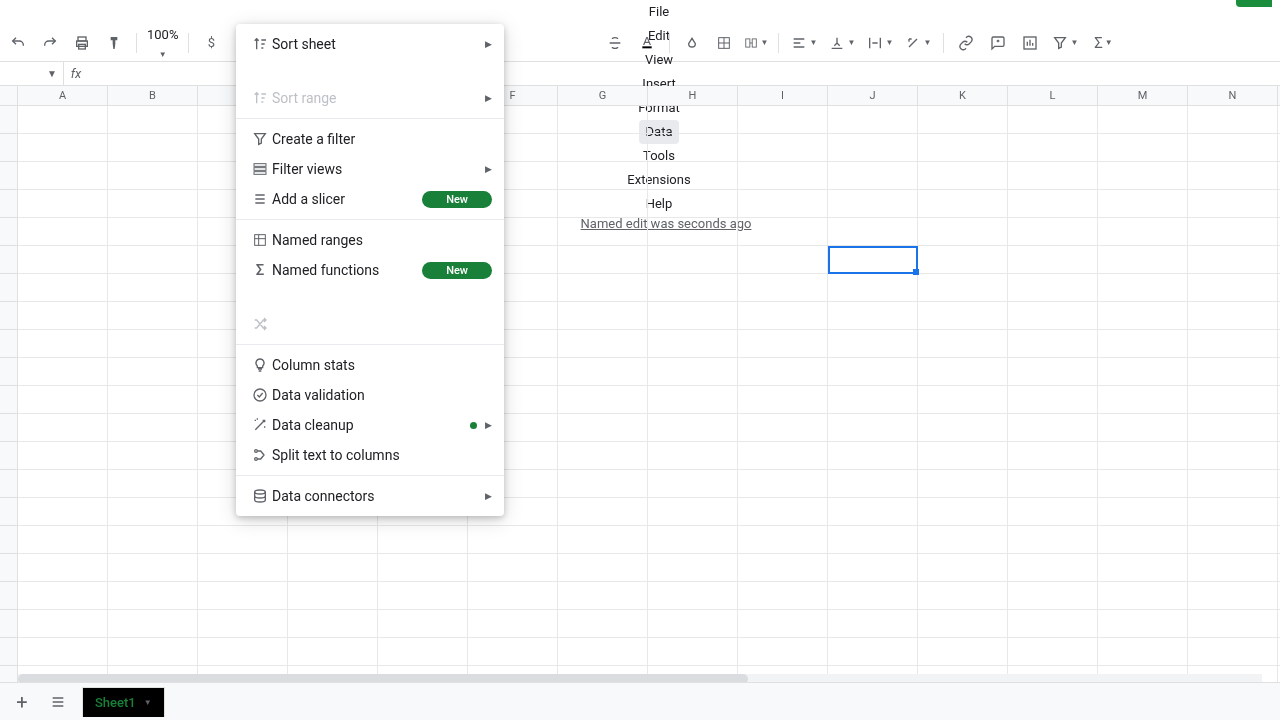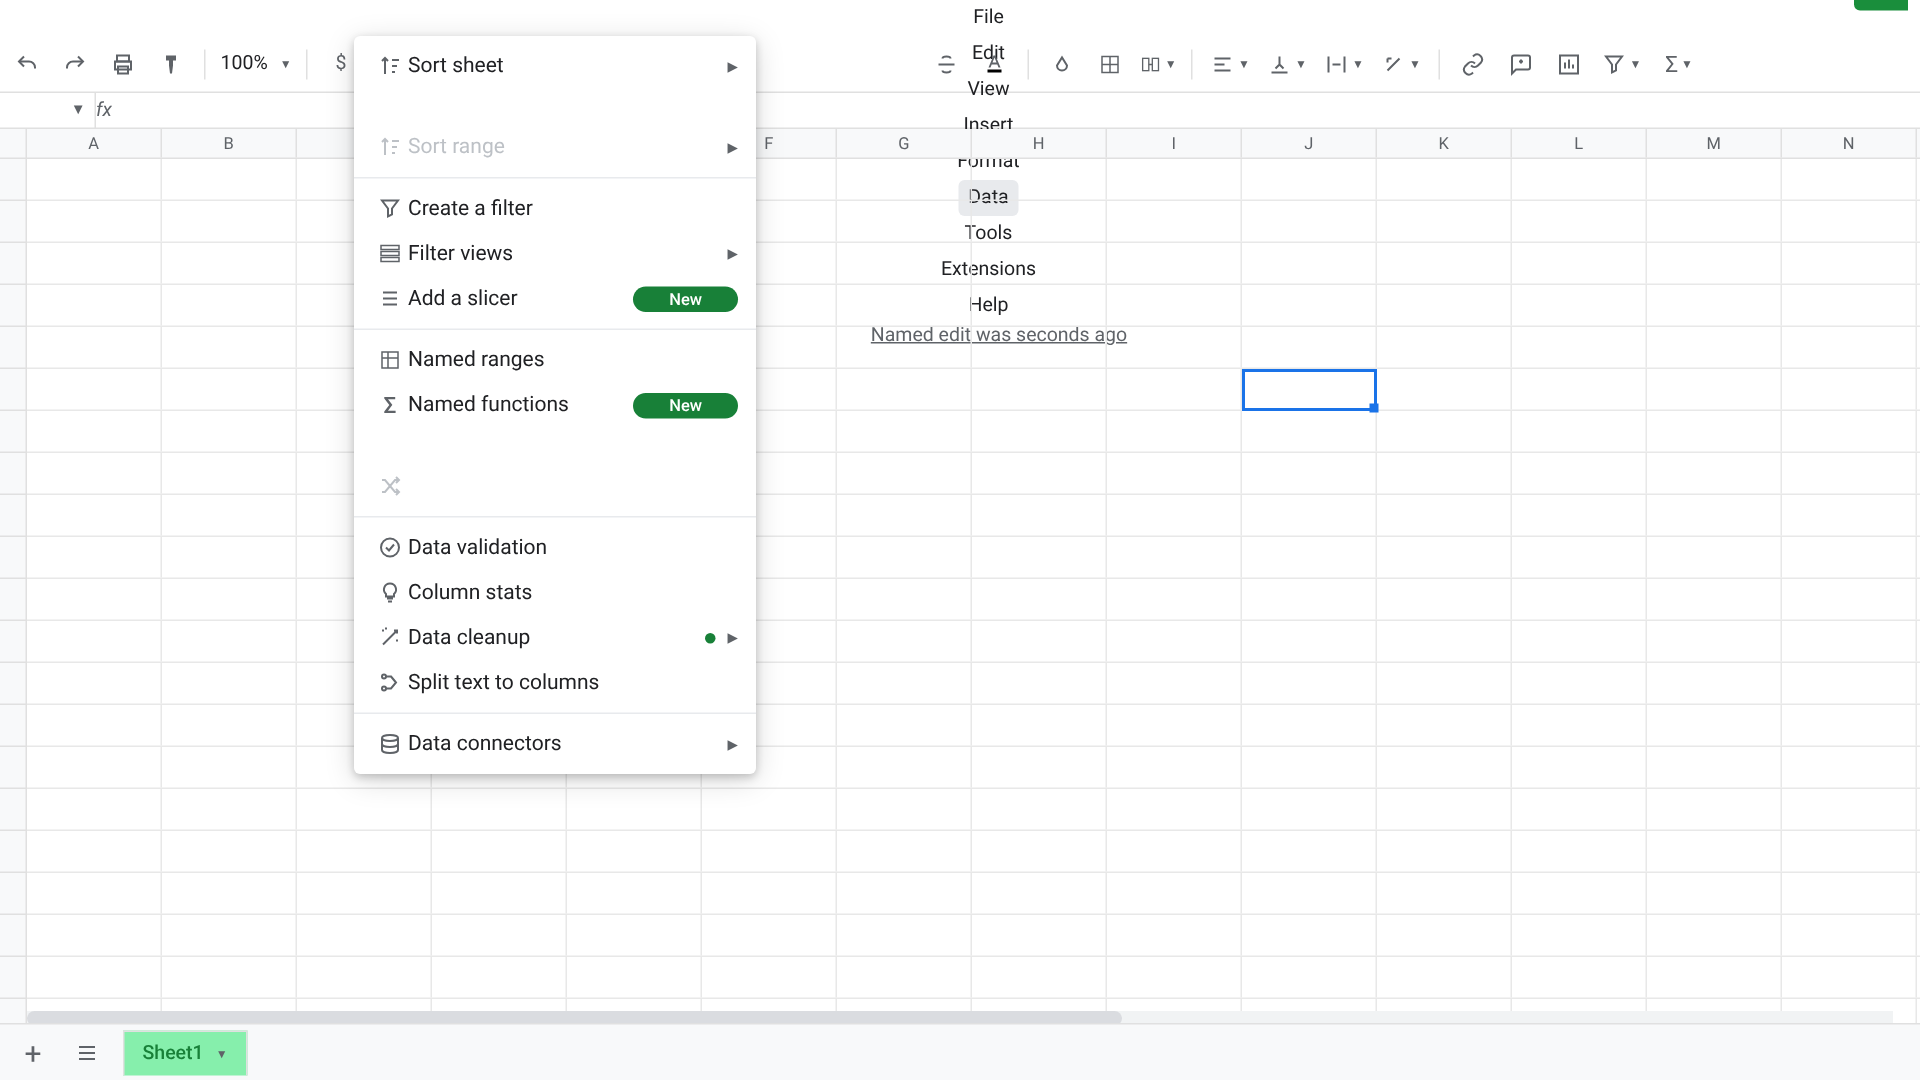--- a/index.html
+++ b/index.html
@@ -9,28 +9,28 @@
 .menubar { display: flex; align-items: center; height: 24px; padding-left: 38px; font-size: 13px; color: #202124; flex-direction: column; }
 .menubar .menu-item { padding: 0 7px; height: 24px; line-height: 24px; cursor: pointer; }
 .menubar .menu-item.active { background: #e8eaed; border-radius: 4px; }
 .menubar .last-edit { margin-left: 14px; color: #5f6368; text-decoration: underline; cursor: pointer; font-size: 13px; }
 .share-btn { position: absolute; top: -5px; right: 8px; background: #1a8e3c; color: #fff; padding: 6px 18px; border-radius: 4px 0 0 4px; font-size: 14px; font-weight: 500; }
 
 
 .toolbar { display: flex; align-items: center; height: 38px; padding-left: 6px; border-bottom: 1px solid #e0e0e0; gap: 8px; }
 .tb-btn { display: flex; align-items: center; justify-content: center; width: 24px; height: 24px; color: #5f6368; cursor: pointer; }
 .tb-sep { width: 1px; height: 20px; background: #e0e0e0; margin: 0 2px; }
-.zoom { display: flex; align-items: center; font-size: 13px; color: #202124; gap: 8px; }
+.zoom { display: flex; align-items: center; font-size: 13px; color: #202124; gap: 8px; flex-direction: column; }
 .zoom .caret { font-size: 8px; color: #5f6368; }
 .tb-text { font-size: 13px; color: #5f6368; }
 
 
 .formula-bar { display: flex; align-items: center; height: 24px; border-bottom: 1px solid #e0e0e0; }
 .name-box { width: 64px; height: 24px; border-right: 1px solid #e0e0e0; display: flex; align-items: center; justify-content: flex-end; padding-right: 6px; font-size: 10px; color: #5f6368; }
-.fx { width: 24px; font-style: italic; color: #5f6368; font-size: 13px; }
+.fx { width: 24px; text-align: center; font-style: italic; color: #5f6368; font-size: 13px; }
 
 
 .grid { position: relative; }
 .corner { position: absolute; left: 0; top: 0; width: 18px; height: 20px; background: #f8f9fa; border-right: 1px solid #e0e0e0; border-bottom: 1px solid #e0e0e0; }
 .col-headers { display: flex; margin-left: 18px; height: 20px; background: #f8f9fa; border-bottom: 1px solid #e0e0e0; }
 .col-h { width: 90px; text-align: center; font-size: 11px; color: #5f6368; border-right: 1px solid #e0e0e0; line-height: 20px; }
 .rows-area { display: flex; }
 .row-headers { width: 18px; }
 .row-h { height: 28px; background: #f8f9fa; border-right: 1px solid #e0e0e0; border-bottom: 1px solid #e0e0e0; font-size: 10px; color: #5f6368; text-align: center; line-height: 28px; }
 .cells { position: relative; flex: 1; }
@@ -51,21 +51,21 @@
 .badge { background: #188038; color: #fff; font-size: 11px; font-weight: 500; padding: 2px 24px; border-radius: 9px; }
 .dot { width: 7px; height: 7px; border-radius: 50%; background: #188038; margin-right: 8px; }
 
 
 .hscroll { position: absolute; left: 18px; right: 18px; bottom: 36px; height: 10px; background: #f1f3f4; z-index: 6; }
 .hscroll .thumb { position: absolute; left: 0; top: 0; height: 10px; width: 730px; background: #dadce0; border-radius: 5px; }
 
 
 .sheet-bar { position: absolute; bottom: 0; left: 0; right: 0; height: 38px; background: #f8f9fa; border-top: 1px solid #e0e0e0; display: flex; align-items: center; padding-left: 10px; gap: 12px; z-index: 7; }
 .sheet-bar .sb-btn { width: 24px; height: 24px; display: flex; align-items: center; justify-content: center; color: #5f6368; cursor: pointer; font-size: 20px; }
-.sheet-tab { background: #86efac; border: 1px solid #e0e0e0; border-bottom: none; padding: 7px 12px; font-size: 13px; color: #188038; font-weight: 500; display: flex; align-items: center; gap: 8px; border-radius: 0; }
+.sheet-tab { background: #000000; border: 1px solid #e0e0e0; border-bottom: none; padding: 7px 12px; font-size: 13px; color: #188038; font-weight: 500; display: flex; align-items: center; gap: 8px; border-radius: 0; }
 .sheet-tab .caret { font-size: 8px; color: #5f6368; }
 svg { display: block; }
 </style>
 </head>
 <body>
 
 <div class="menubar" id="menubar">
     <div class="menu-item">File</div>
     <div class="menu-item">Edit</div>
     <div class="menu-item">View</div>
@@ -660,33 +660,33 @@
       <div class="dd-icon">
         <svg width="16" height="16" viewBox="0 0 24 24" fill="none" stroke="currentColor" stroke-width="2">
           <path d="M4 6h3l10 12h3M4 18h3l10-12h3M18 3l3 3-3 3M18 15l3 3-3 3"></path>
         </svg>
       </div>
     </div>
     <div class="dd-sep"></div>
     <div class="dd-item">
       <div class="dd-icon">
         <svg width="16" height="16" viewBox="0 0 24 24" fill="none" stroke="currentColor" stroke-width="2">
+          <path d="M9 18h6M10 21h4M12 3a6 6 0 00-4 10.5V16h8v-2.5A6 6 0 0012 3z"></path>
+        </svg>
+      </div>
+      <div class="dd-label">Column stats</div>
+    </div>
+    <div class="dd-item">
+      <div class="dd-icon">
+        <svg width="16" height="16" viewBox="0 0 24 24" fill="none" stroke="currentColor" stroke-width="2">
           <circle cx="12" cy="12" r="9"></circle>
           <path d="M8 12l3 3 5-6"></path>
         </svg>
       </div>
       <div class="dd-label">Data validation</div>
-    </div>
-    <div class="dd-item">
-      <div class="dd-icon">
-        <svg width="16" height="16" viewBox="0 0 24 24" fill="none" stroke="currentColor" stroke-width="2">
-          <path d="M9 18h6M10 21h4M12 3a6 6 0 00-4 10.5V16h8v-2.5A6 6 0 0012 3z"></path>
-        </svg>
-      </div>
-      <div class="dd-label">Column stats</div>
     </div>
     <div class="dd-item">
       <div class="dd-icon">
         <svg width="16" height="16" viewBox="0 0 24 24" fill="none" stroke="currentColor" stroke-width="2">
           <path d="M5 19L19 5M16 5h3v3M5 4v2M4 5h2M8 2v2M19 14v2M18 15h2"></path>
         </svg>
       </div>
       <div class="dd-label">Data cleanup</div>
       <span class="dot"></span>
       <span class="dd-arrow">▶</span>

